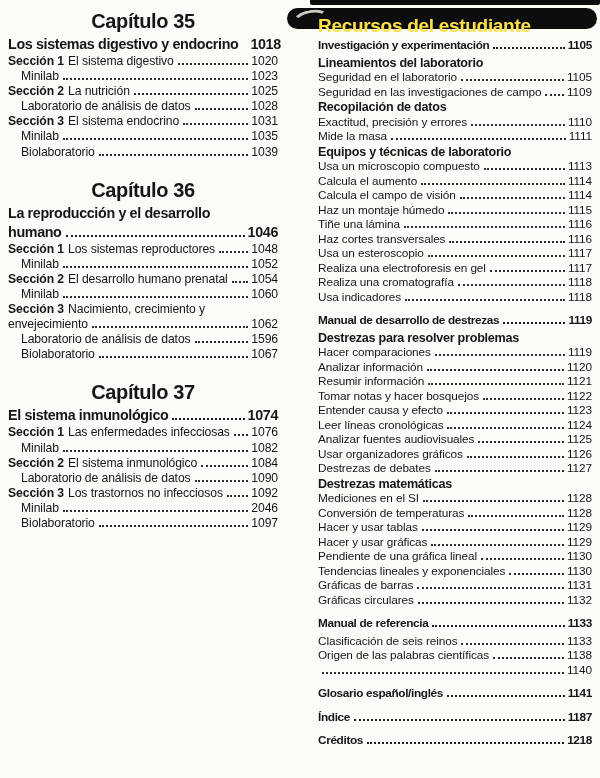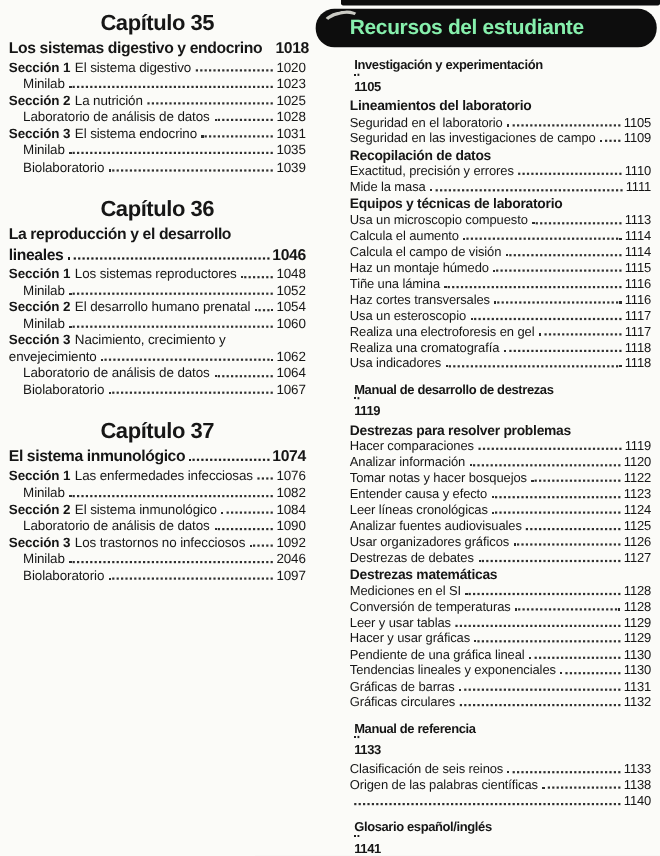--- a/index.html
+++ b/index.html
@@ -33,32 +33,32 @@
   
   .chapter{margin-bottom:19px;}
   .ch-num{margin:0 0 3px 0;font-size:20px;font-weight:bold;letter-spacing:-0.4px;line-height:22px;text-align:center;}
   .ch-title-row{font-size:14.3px;font-weight:bold;letter-spacing:-0.35px;line-height:19px;}
   .ch-title-row .leader{border-bottom:2.5px dotted #1c1c1c;margin-bottom:3px;}
   .ch-title-row.noleader .leader{border-bottom:none;}
 
   
   .pill{
     position:relative;box-sizing:border-box;
-    width:310px;height:35px;margin-left:-31px;
+    width:310px;height:21px;margin-left:-31px;
     background:#0d0d0d;border-radius:17px;
-    color:#86efac;font-size:19px;font-weight:bold;letter-spacing:-0.3px;
+    color:#fde047;font-size:19px;font-weight:bold;letter-spacing:-0.3px;
     line-height:35px;padding-left:31px;
     margin-bottom:8px;
   }
   .pill-shine{
     position:absolute;left:6px;top:2px;width:30px;height:14px;
     border:3px solid transparent;border-top-color:#cbcbc4;
     border-radius:50%;transform:rotate(-10deg);
   }
-  .sec-heading{font-size:15px;font-weight:bold;letter-spacing:-0.35px;line-height:19px;margin:9px 0 3px 0;flex-direction:column;}
+  .sec-heading{font-size:15px;font-weight:bold;letter-spacing:-0.35px;line-height:19px;margin:9px 0 3px 0;}
   .sec-heading .leader{border-bottom:2.5px dotted #1c1c1c;margin-bottom:3px;}
   .subhead{font-size:12.6px;font-weight:bold;letter-spacing:-0.25px;line-height:14.5px;}
   .right-col .row{font-size:11.8px;line-height:14.5px;}
   .group{margin-bottom:1px;}
 </style>
 </head>
 <body>
 
 <div class="page">
   <div class="top-strip"></div>
@@ -114,21 +114,21 @@
           </div>
         </div>
       </section>
       <section class="chapter">
         <h2 class="ch-num">Capítulo 36</h2>
         <div>
           <div class="row ch-title-row">
             <span class="lbl">La reproducción y el desarrollo</span>
           </div>
           <div class="row ch-title-row">
-            <span class="lbl">lineales</span>
+            <span class="lbl">humano</span>
             <span class="leader"></span>
             <span class="page-num">1046</span>
           </div>
         </div>
         <div>
           <div class="row">
             <span class="pre">Sección 1</span>
             <span class="lbl">Los sistemas reproductores</span>
             <span class="leader"></span>
             <span class="page-num">1048</span>
@@ -154,21 +154,21 @@
             <span class="lbl">Nacimiento, crecimiento y</span>
           </div>
           <div class="row">
             <span class="lbl">envejecimiento</span>
             <span class="leader"></span>
             <span class="page-num">1062</span>
           </div>
           <div class="row indent">
             <span class="lbl">Laboratorio de análisis de datos</span>
             <span class="leader"></span>
-            <span class="page-num">1064</span>
+            <span class="page-num">1596</span>
           </div>
           <div class="row indent">
             <span class="lbl">Biolaboratorio</span>
             <span class="leader"></span>
             <span class="page-num">1067</span>
           </div>
         </div>
       </section>
       <section class="chapter">
         <h2 class="ch-num">Capítulo 37</h2>
@@ -323,20 +323,25 @@
             <span class="lbl">Hacer comparaciones</span>
             <span class="leader"></span>
             <span class="page-num">1119</span>
           </div>
           <div class="row">
             <span class="lbl">Analizar información</span>
             <span class="leader"></span>
             <span class="page-num">1120</span>
           </div>
           <div class="row">
+            <span class="lbl">Resumir información</span>
+            <span class="leader"></span>
+            <span class="page-num">1121</span>
+          </div>
+          <div class="row">
             <span class="lbl">Tomar notas y hacer bosquejos</span>
             <span class="leader"></span>
             <span class="page-num">1122</span>
           </div>
           <div class="row">
             <span class="lbl">Entender causa y efecto</span>
             <span class="leader"></span>
             <span class="page-num">1123</span>
           </div>
           <div class="row">
@@ -366,21 +371,21 @@
             <span class="lbl">Mediciones en el SI</span>
             <span class="leader"></span>
             <span class="page-num">1128</span>
           </div>
           <div class="row">
             <span class="lbl">Conversión de temperaturas</span>
             <span class="leader"></span>
             <span class="page-num">1128</span>
           </div>
           <div class="row">
-            <span class="lbl">Leer y usar tablas</span>
+            <span class="lbl">Hacer y usar tablas</span>
             <span class="leader"></span>
             <span class="page-num">1129</span>
           </div>
           <div class="row">
             <span class="lbl">Hacer y usar gráficas</span>
             <span class="leader"></span>
             <span class="page-num">1129</span>
           </div>
           <div class="row">
             <span class="lbl">Pendiente de una gráfica lineal</span>

